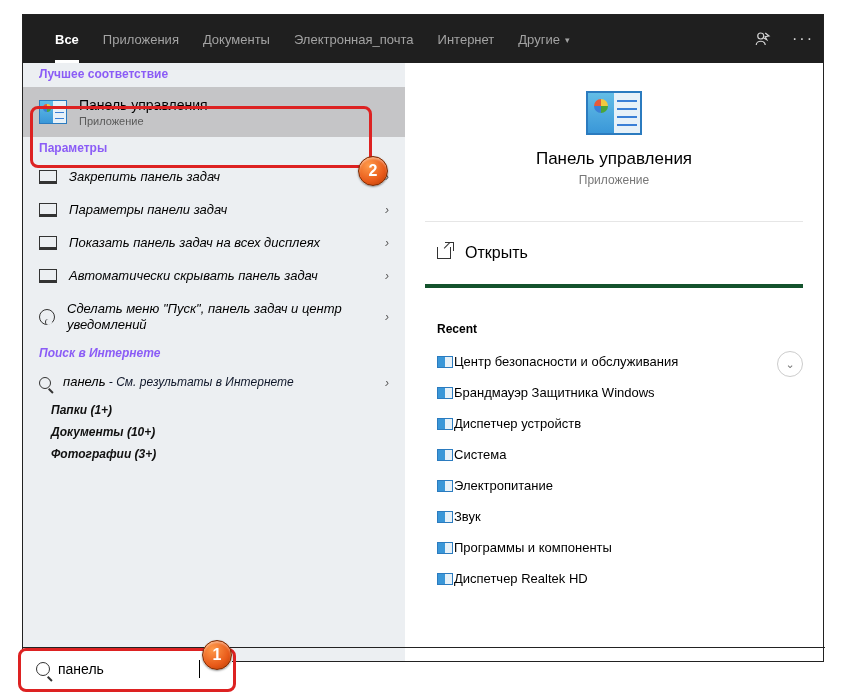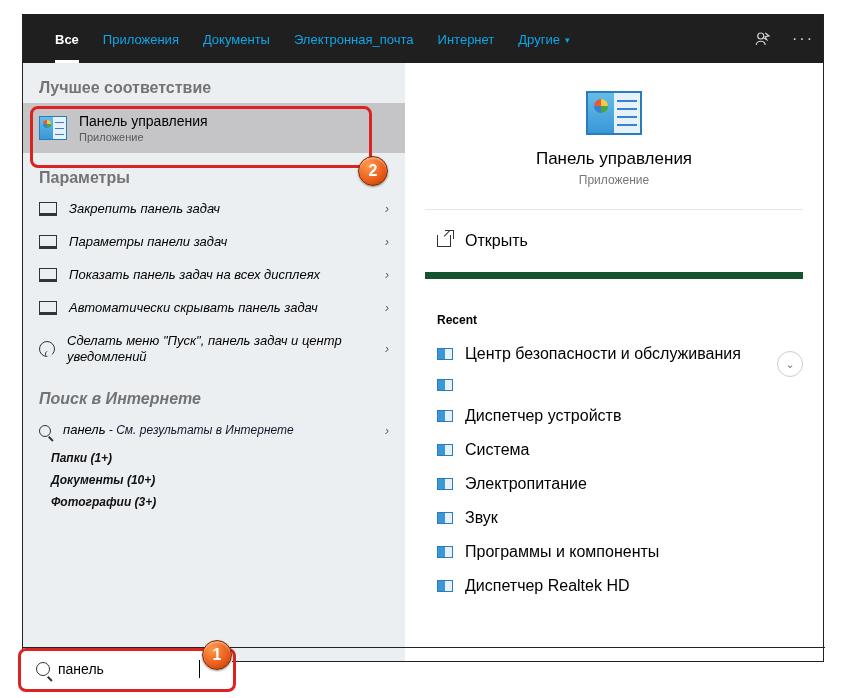--- a/index.html
+++ b/index.html
@@ -2,33 +2,33 @@
 <html><head>
 <meta charset="utf-8">
 <style>
   * { box-sizing: border-box; margin: 0; padding: 0; font-family: "Segoe UI", Arial, sans-serif; }
   body { background: #fff; width: 843px; height: 698px; overflow: hidden; position: relative; }
   .window { width: 802px; margin: 14px 0 0 22px; border: 1px solid #222; background: #fff; position: relative; }
 
   
   .header { background: #1f1f1f; color: #a6a6a6; height: 48px; display: flex; align-items: center; padding: 0 10px 0 20px; }
   .tabs { display: flex; gap: 0; align-items: flex-end; height: 100%; }
-  .tab { color: #0ea5e9; font-size: 13px; padding: 0 12px; height: 100%; display: flex; align-items: center; cursor: pointer; position: relative; }
+  .tab { color: #a3a3a3; font-size: 13px; padding: 0 12px; height: 100%; display: flex; align-items: center; cursor: pointer; position: relative; }
   .tab.active { color: #fff; font-weight: 600; }
   .tab.active::after { content: ""; position: absolute; left: 12px; right: 12px; bottom: 0; height: 3px; background: #fff; }
   .tab .chev { margin-left: 5px; font-size: 9px; transform: translateY(1px); }
   .hdr-right { margin-left: auto; display: flex; align-items: center; gap: 20px; color: #d4d4d4; }
   .hdr-icon { width: 20px; height: 20px; display: flex; align-items: center; justify-content: center; }
 
   
   .body { display: flex; height: 598px; }
 
   
   .left { width: 382px; background: #eceff2; overflow: hidden; position: relative; display: flex; flex-direction: column; }
-  .section-title { font-size: 16px; font-weight: 600; color: #737373; padding: 16px 16px 6px; }
+  .section-title { font-size: 12px; font-weight: 600; color: #8b5cf6; padding: 4px 16px 6px; }
   .best-match { background: #c5c5c7; display: flex; align-items: center; padding: 10px 16px; gap: 12px; position: relative; }
   .cp-icon-sm { width: 28px; height: 24px; background: #fff; border: 1px solid #2b7bbf; display: flex; }
   .cp-icon-sm .l { width: 50%; background: linear-gradient(#63bde6,#3a97d8); position: relative; }
   .cp-icon-sm .l::after { content:""; position:absolute; top:3px; left:3px; width:8px; height:8px; border-radius:50%; background: conic-gradient(#f2c940 0 25%, #4aa53a 0 50%, #3a7fd6 0 75%, #e65a3a 0);}
   .cp-icon-sm .r { width:50%; background:#e7f1f8; display:flex; flex-direction:column; justify-content:space-around; padding:2px; }
   .cp-icon-sm .r div { height:1px; background:#3a7fd6; }
   .bm-text .t { font-size: 14px; color: #000; }
   .bm-text .s { font-size: 11px; color: #5a5a5a; margin-top: 2px; }
 
   .list { flex: 1; overflow: hidden; font-style: italic; }
@@ -46,28 +46,28 @@
   
   .right { flex: 1; background: #fff; padding: 0 20px; position: relative; }
   .preview { text-align: center; padding: 28px 0 12px; }
   .cp-icon-lg { width: 56px; height: 44px; margin: 0 auto 14px; border: 2px solid #2b7bbf; background:#fff; display:flex; }
   .cp-icon-lg .l { width:50%; background:linear-gradient(#63bde6,#3a97d8); position:relative;}
   .cp-icon-lg .l::after { content:""; position:absolute; top:6px; left:6px; width:14px; height:14px; border-radius:50%; background: conic-gradient(#f2c940 0 25%, #4aa53a 0 50%, #3a7fd6 0 75%, #e65a3a 0);}
   .cp-icon-lg .r { width:50%; background:#e7f1f8; display:flex; flex-direction:column; justify-content:space-around; padding:4px 3px;}
   .cp-icon-lg .r div { height:2px; background:#3a7fd6;}
   .preview-title { font-size: 17px; color: #000; }
   .preview-sub { font-size: 12px; color: #777; margin-top: 4px; }
-  .action-row { display:flex; align-items:center; gap:14px; padding: 22px 12px; border-top:1px solid #e6e6e6; border-bottom:7px solid #14532d; margin-top:10px; cursor:pointer; position:relative;}
+  .action-row { display:flex; align-items:center; gap:14px; padding: 22px 12px; border-top:1px solid #e6e6e6; border-bottom:4px solid #14532d; margin-top:22px; cursor:pointer; position:relative;}
   .ico-open { width:14px; height:12px; border:1.2px solid #333; border-top:none; position:relative; }
   .ico-open::before { content:""; position:absolute; top:-5px; right:-4px; width:8px; height:8px; border-top:1.2px solid #333; border-right:1.2px solid #333; }
   .ico-open::after { content:""; position:absolute; top:-2px; right:-1px; width:8px; height:1.2px; background:#333; transform:rotate(-45deg); }
   .expand-circle { position:absolute; right:20px; top:288px; width:26px; height:26px; border:1px solid #ccc; border-radius:50%; display:flex; align-items:center; justify-content:center; color:#777; font-size:11px; cursor:pointer; background:#fff;}
   .recent { padding: 34px 12px 0; }
   .recent h4 { font-size:12px; font-weight:700; color:#000; margin-bottom:10px; }
-  .recent-item { display:flex; align-items:center; gap:12px; padding:8px 0; font-size:16px; color:#000; cursor:pointer; }
+  .recent-item { display:flex; align-items:center; gap:1px; padding:8px 0; font-size:13px; color:#000; cursor:pointer; }
   .ico-cp-xs { width:16px; height:12px; border:1px solid #2b7bbf; display:inline-flex; }
   .ico-cp-xs span:first-child { width:50%; background:#3a97d8; }
   .ico-cp-xs span:last-child { width:50%; background:#e7f1f8; }
 
   
   .searchbar { position:absolute; left:22px; bottom:10px; width:210px; height:38px; display:flex; align-items:center; gap:8px; padding:0 14px; background:#fff; }
   .searchbar .ico-search { width:14px; height:14px; border-width:1.8px;}
   .searchbar input { border:none; outline:none; font-size:14px; color:#000; width:140px; font-family:inherit; }
   .cursor-line { width:1px; height:18px; background:#000; margin-left:-7px; animation: none;}
 
@@ -195,20 +195,21 @@
               <span></span>
               <span></span>
             </span>
             <span>Центр безопасности и обслуживания</span>
           </div>
         <div class="recent-item">
             <span class="ico-cp-xs">
               <span></span>
               <span></span>
             </span>
+            <span>Брандмауэр Защитника Windows</span>
           </div>
         <div class="recent-item">
             <span class="ico-cp-xs">
               <span></span>
               <span></span>
             </span>
             <span>Диспетчер устройств</span>
           </div>
         <div class="recent-item">
             <span class="ico-cp-xs">

